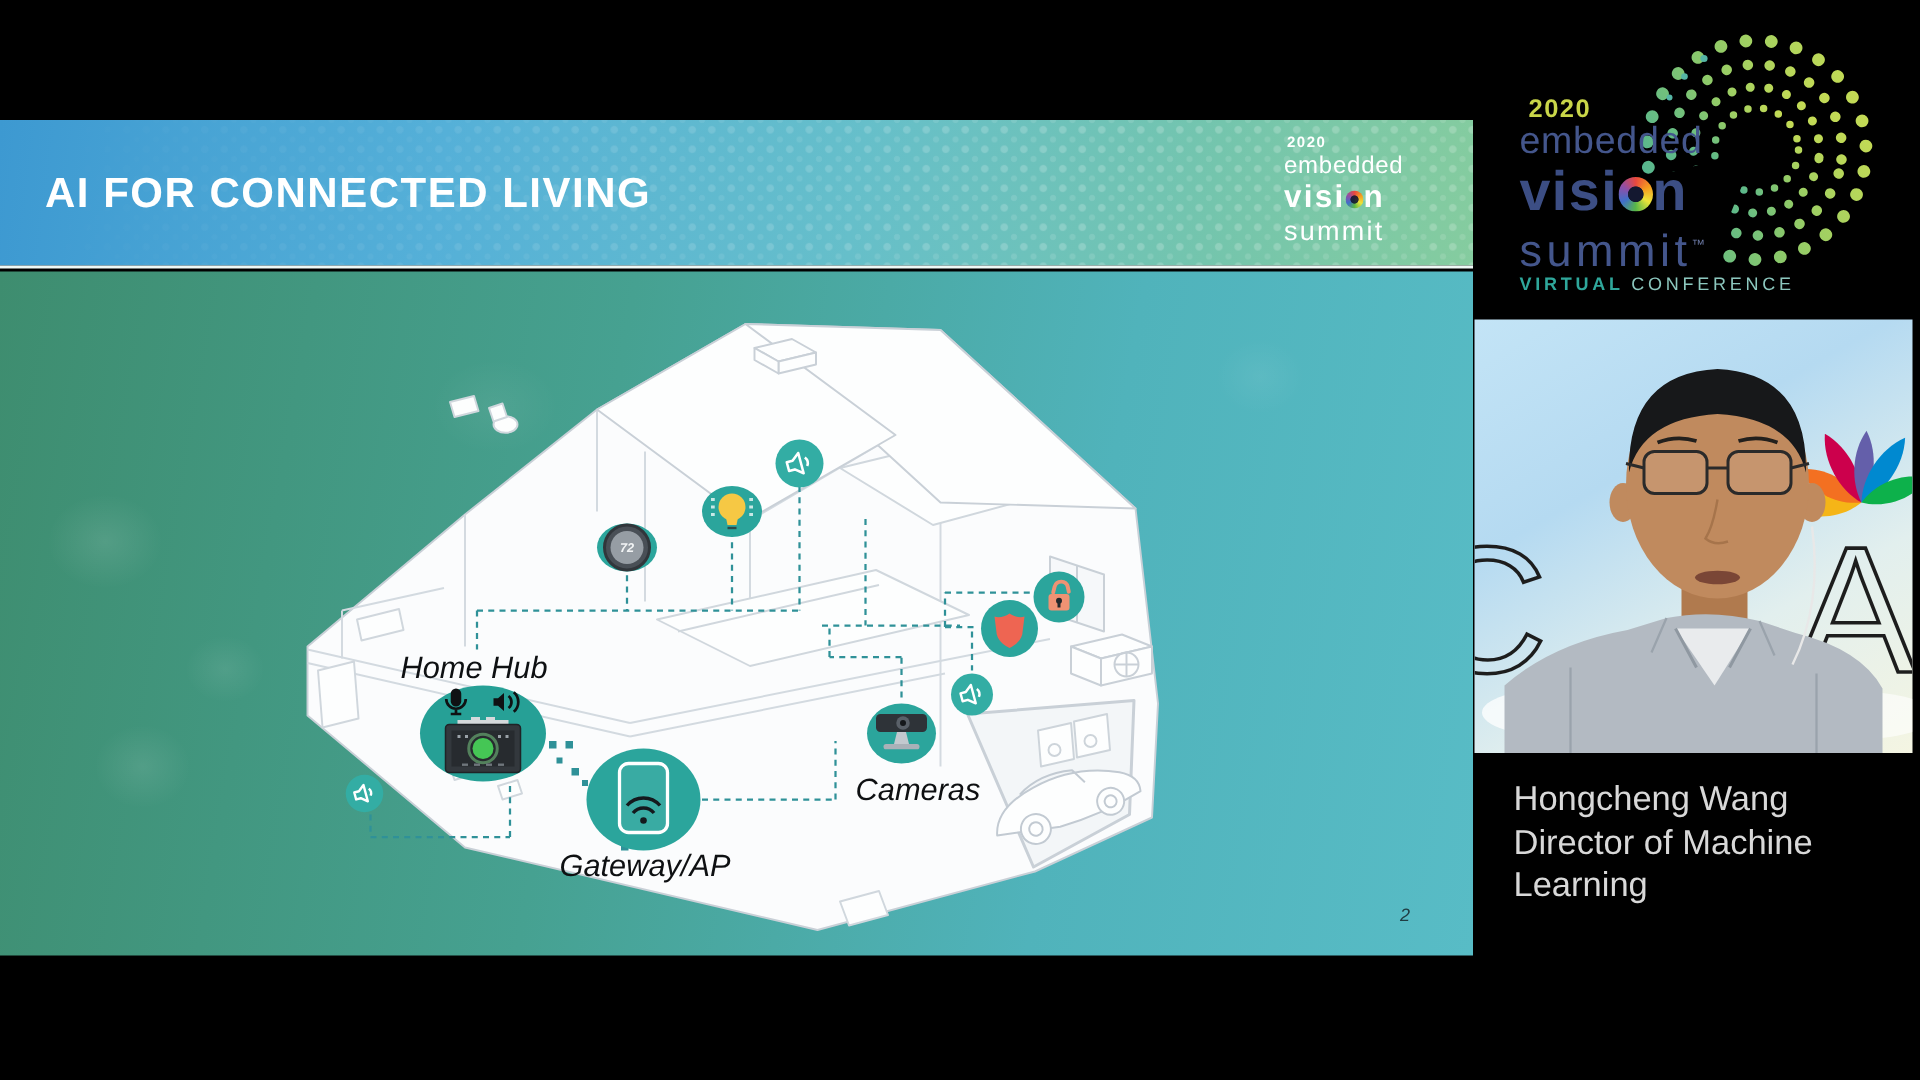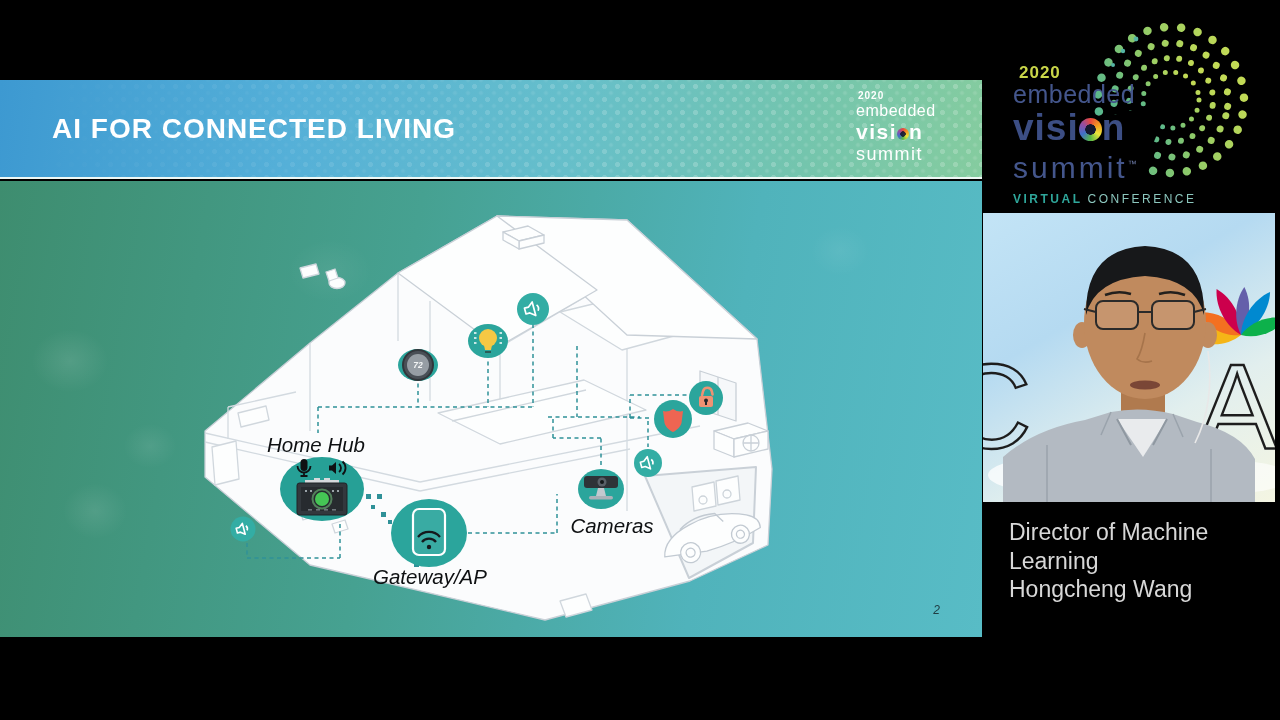--- a/index.html
+++ b/index.html
@@ -15,21 +15,21 @@
     border-bottom:2px solid #eef8f5; }
   .title-bar::after{ content:""; position:absolute; inset:0; pointer-events:none;
     background-image:
       radial-gradient(rgba(255,255,255,.20) 2.2px, transparent 2.9px),
       radial-gradient(rgba(255,255,255,.12) 1.8px, transparent 2.4px);
     background-size:13px 13px, 13px 13px;
     background-position:0 0, 6.5px 6.5px;
     -webkit-mask-image:linear-gradient(100deg, transparent 4%, rgba(0,0,0,.6) 42%, #000 72%);
     mask-image:linear-gradient(100deg, transparent 4%, rgba(0,0,0,.6) 42%, #000 72%); }
   .slide-title{ color:#fff; font-size:28px; font-weight:bold; letter-spacing:1px;
-    margin-left:52px; position:relative; z-index:2; }
+    margin-left:30px; position:relative; z-index:2; }
 
   .tb-logo{ position:absolute; left:856px; top:11px; z-index:2; color:#fff; line-height:1; }
   .tb-logo .yr{ display:block; font-size:10px; font-weight:bold; letter-spacing:1px; margin-left:2px; }
   .tb-logo .emb{ display:block; font-size:16px; margin-top:2px; letter-spacing:.5px; }
   .tb-logo .vis{ display:block; font-size:21px; font-weight:bold; letter-spacing:1.5px; margin-top:2px; }
   .tb-logo .sum{ display:block; font-size:18px; margin-top:3px; letter-spacing:1.5px; }
 
   .rainbow-o{ display:inline-block; border-radius:50%; vertical-align:-1px;
     background:
       radial-gradient(circle, rgba(20,24,48,.9) 0 2.5px, transparent 3px),
@@ -54,21 +54,21 @@
 
   
   .right-logo{ position:absolute; left:983px; top:0; width:297px; height:212px; }
   .dots-svg{ position:absolute; left:100px; top:8px; }
   .rl-text{ position:absolute; left:30px; top:64px; line-height:1; }
   .rl-text .yr{ color:#c9d649; font-weight:bold; font-size:17px; letter-spacing:1px; margin-left:6px; }
   .rl-text .emb{ color:#44568c; font-size:25px; letter-spacing:.5px; margin-top:1px; }
   .rl-text .vis{ color:#3c4e84; font-size:37px; font-weight:bold; letter-spacing:1px; margin-top:2px; }
   .rl-text .sum{ color:#44568c; font-size:30px; letter-spacing:3px; margin-top:7px; }
   .rl-text .sum sup{ font-size:9px; color:#6d7ba8; }
-  .rl-text .vc{ margin-top:10px; font-size:12px; letter-spacing:2.5px; }
+  .rl-text .vc{ margin-top:0; font-size:12px; letter-spacing:2.5px; }
   .rl-text .vc .virtual{ color:#2fa79b; font-weight:bold; }
   .rl-text .vc .conf{ color:#8cc7be; margin-left:5px; }
 
   .video{ position:absolute; left:983px; top:213px; width:292px; height:289px; overflow:hidden;
     background:linear-gradient(150deg,#c3e4f6 0%,#b5daf1 35%,#e2efee 68%,#f4f5e2 100%); }
 
   .speaker-info{ position:absolute; left:1009px; top:518px; width:252px;
     color:#d8d8d8; font-size:23px; line-height:1.24; }
 </style>
 </head>
@@ -365,17 +365,17 @@
         </g>
         <path d="M122,82 Q135,77 148,81 M176,81 Q189,77 202,82" stroke="#23201d" stroke-width="2.5" fill="none"></path>
         <path d="M162,120 Q159,138 154,146 Q160,151 169,148" stroke="#a6744b" stroke-width="1.6" fill="none"></path>
         <ellipse cx="162" cy="172" rx="15" ry="4.5" fill="#7a4636"></ellipse>
         <path d="M225,138 Q232,190 212,230" stroke="#e8e8e8" stroke-width="1.6" fill="none"></path>
       </g>
     </svg>
   </div>
 
   <div class="speaker-info">
+    <div>Hongcheng Wang</div>
     <div>Director of Machine Learning</div>
-    <div>Hongcheng Wang</div>
   </div>
 
 </div>
 
 </body></html>

